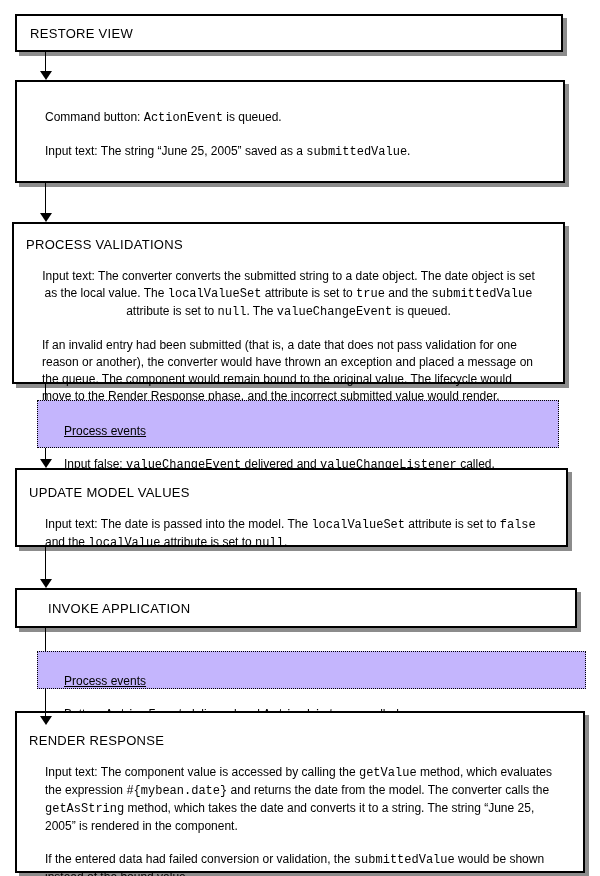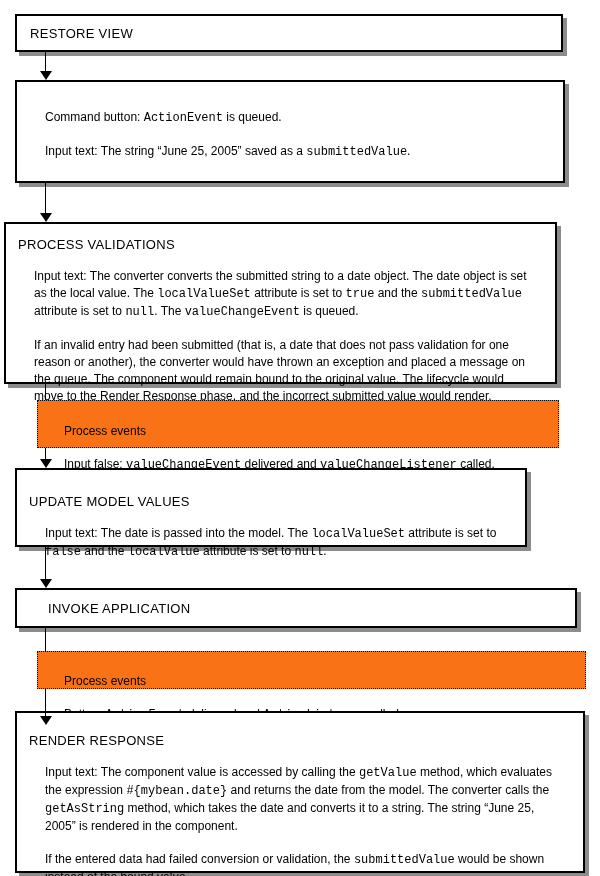--- a/index.html
+++ b/index.html
@@ -30,23 +30,24 @@
     box-shadow: 4px 4px 0 var(--box-shadow);
     padding: 11px 12px;
   }
   .phase-box.center-title {
     display: flex;
     align-items: center;
     padding: 0 0 0 13px;
   }
   .event-box {
     position: absolute;
-    background: #f97316;
+    background: #c4b5fd;
     border: 1px dotted var(--box-border);
     padding: 6px 10px;
+    text-decoration: underline;
   }
   .phase-title {
     font-size: 13px;
     letter-spacing: 0.3px;
     white-space: nowrap;
   }
   .pbody p {
     margin: 16px;
     font-size: 12px;
     line-height: 17px;
@@ -69,26 +70,26 @@
     border-top: 9px solid var(--arrow);
     left: 40px;
   }
   .above { z-index: 5; }
 
   
   #box-restore       { left:15px; top:14px;  width:548px; height:38px; }
   #box-apply         { left:15px; top:80px;  width:550px; height:103px; }
   #box-apply .phase-title { margin-bottom:16px; }
   #box-apply p       { margin-bottom:5px; }
-  #box-validations   { left:4px; top:222px; width:553px; height:162px; padding-top:13px; }
+  #box-validations   { left:12px; top:222px; width:553px; height:162px; padding-top:13px; }
   #box-validations .phase-title { margin-bottom:13px; }
-  #box-validations p.p0 { margin-bottom:8px; }
+  #box-validations p.p0 { margin-bottom:8px;text-align:center; }
   #event-1           { left:37px; top:400px; width:522px; height:48px; }
   #event-1 p.p0      { margin-top:5px; }
-  #box-update        { left:15px; top:468px; width:512px; height:79px; padding-top:24px; }
+  #box-update        { left:15px; top:468px; width:553px; height:79px; padding-top:15px; }
   #box-update .phase-title { margin-bottom:10px; }
   #box-invoke        { left:15px; top:588px; width:562px; height:40px;padding-left:31px; }
   #event-2           { left:37px; top:651px; width:549px; height:38px; padding-top:5px; }
   #box-render        { left:15px; top:711px; width:570px; height:162px; padding-top:12px; }
   #box-render .phase-title { margin-top:8px; margin-bottom:11px; }
   #box-render p.p0   { margin-bottom:8px; }
 
   
   #line-1 { top:52px;  height:19px; }
   #head-1 { top:71px; }

